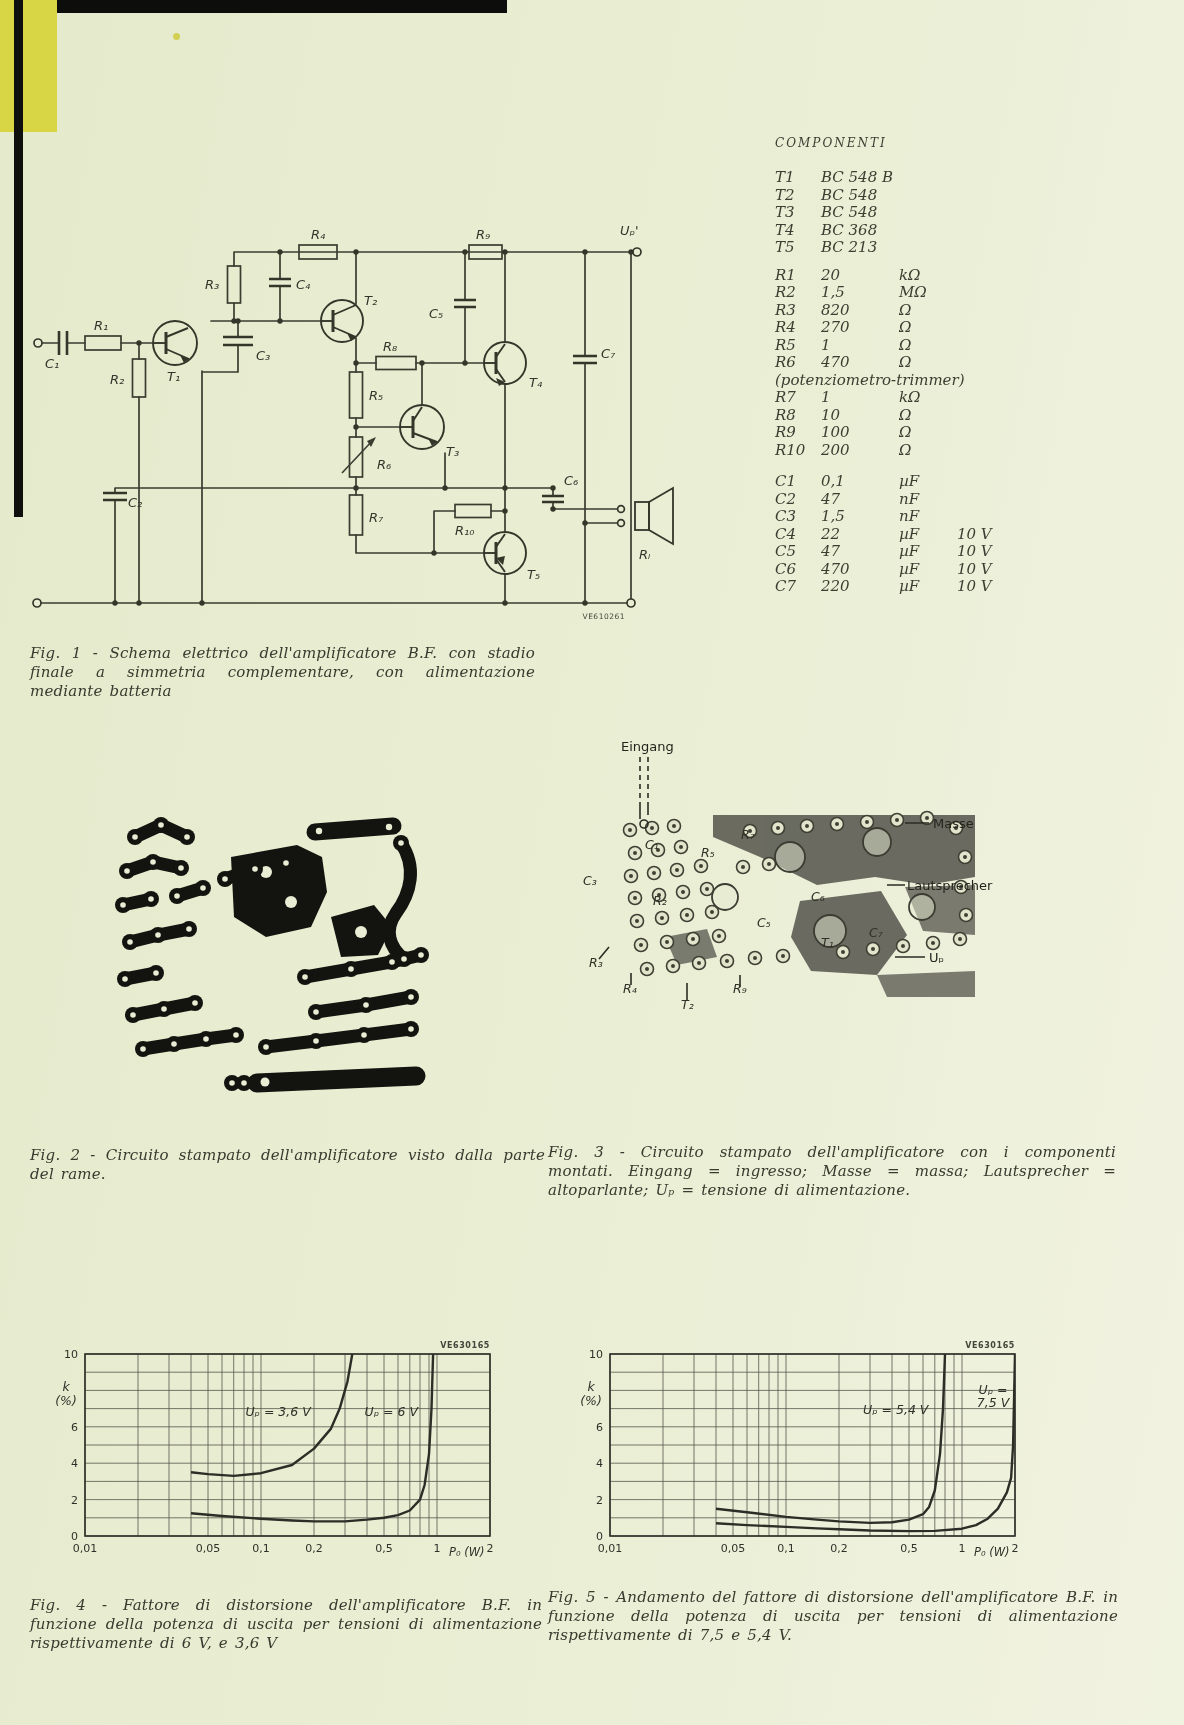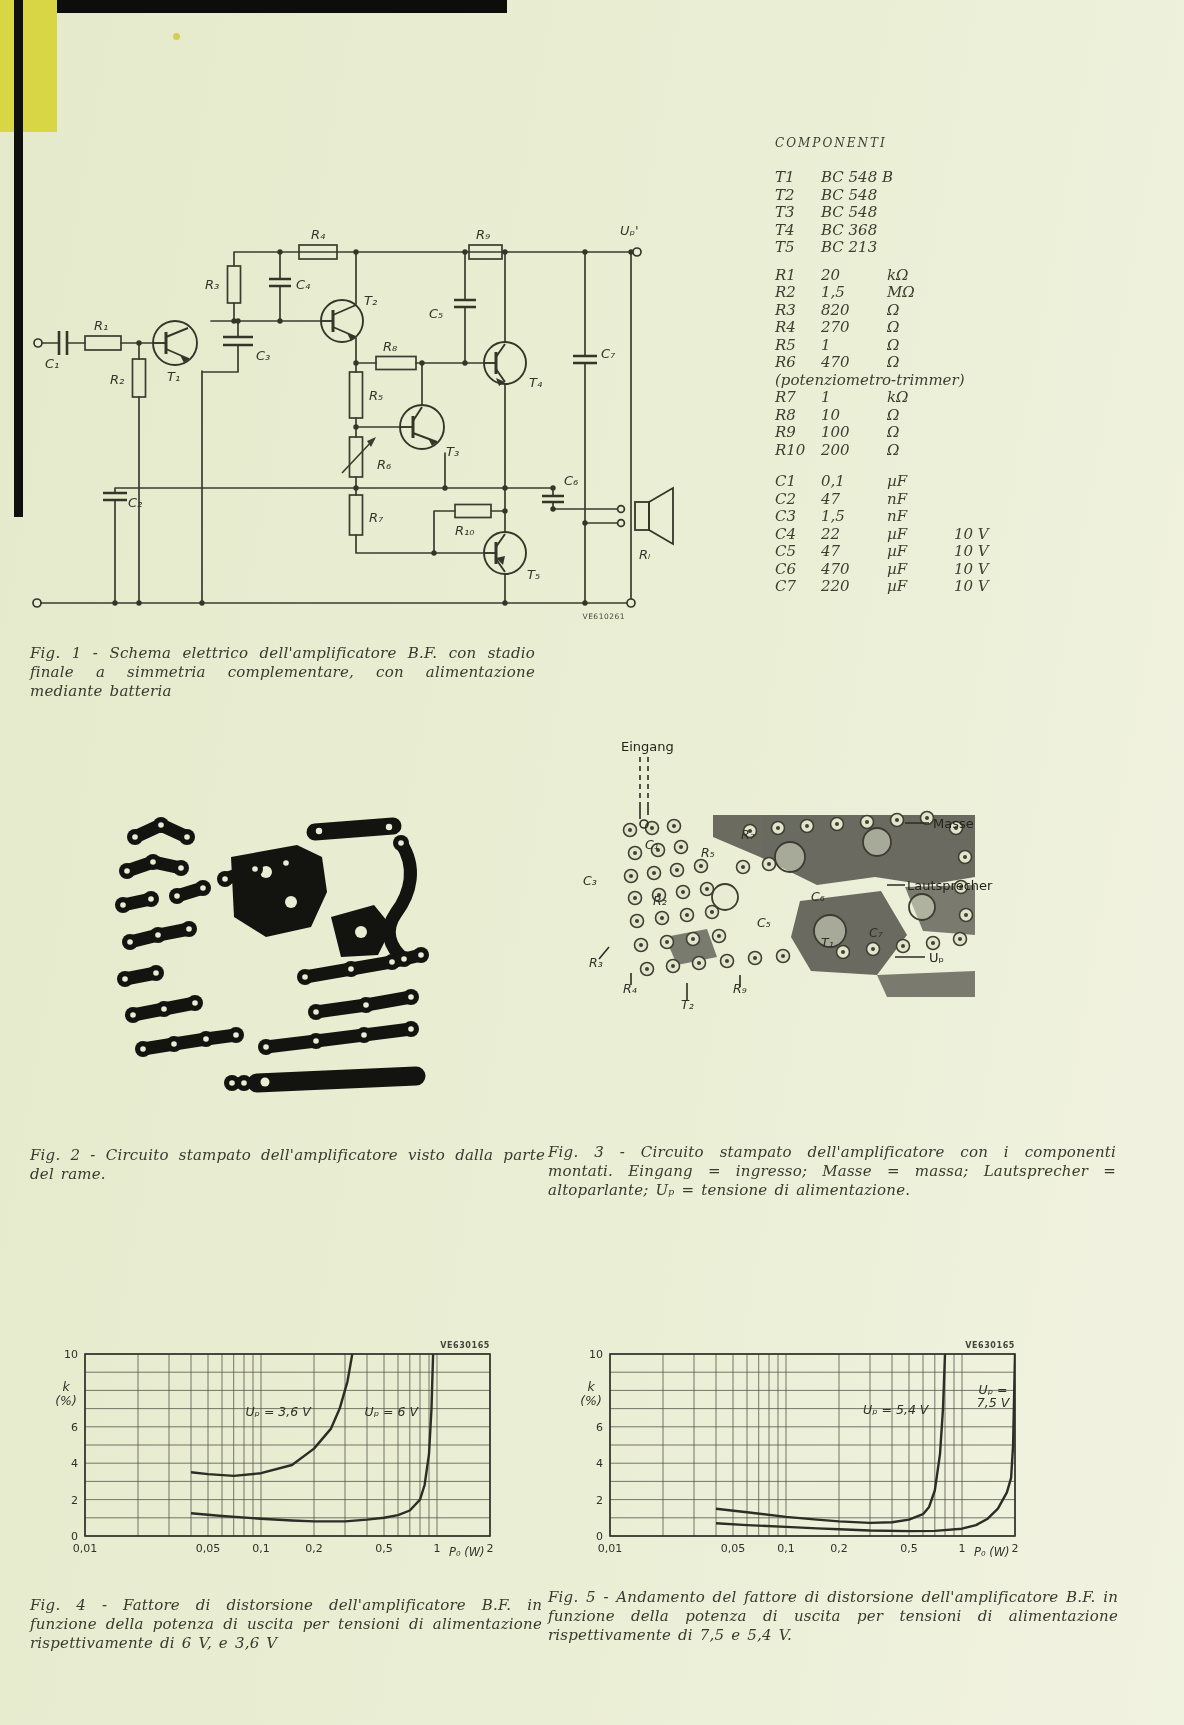--- a/index.html
+++ b/index.html
@@ -10,22 +10,22 @@
   }
   .abs{position:absolute}
   .artifact{position:absolute}
   .cap{font-style:italic;font-size:15px;line-height:1.26;text-align:justify;
        color:#383a2e;letter-spacing:.2px;word-spacing:2px}
   .comp{font-style:italic;font-size:15px;color:#3c3e32}
   .comp-title{font-style:italic;font-size:12px;letter-spacing:2px;color:#3c3e32}
   .comp .row{display:flex;height:17.5px;align-items:baseline}
   .comp .ref{width:46px}
   .comp .val{width:50px;}
-  .comp .unit{margin-left:16px;width:46px}
-  .comp .volt{margin-left:21px}
+  .comp .unit{margin-left:28px;width:46px}
+  .comp .volt{margin-left:12px}
   .comp .note{height:17.5px}
   .gap1{height:10px}.gap2{height:14px}
   svg{display:block}
   .slab{font:italic 13px "DejaVu Sans",sans-serif;fill:#33352b}
   .scode{font:7.5px "DejaVu Sans",sans-serif;fill:#43453a;letter-spacing:.5px}
   .f3lab{font:italic 12.5px "DejaVu Sans",sans-serif;fill:#2f3127}
   .f3san{font:13px "DejaVu Sans",sans-serif;fill:#23251d}
   .ctick{font:11px "DejaVu Sans",sans-serif;fill:#2f3129}
   .cylab{font:italic 12.5px "DejaVu Sans",sans-serif;fill:#2f3129}
   .cxlab{font:italic 11.5px "DejaVu Sans",sans-serif;fill:#2f3129}

